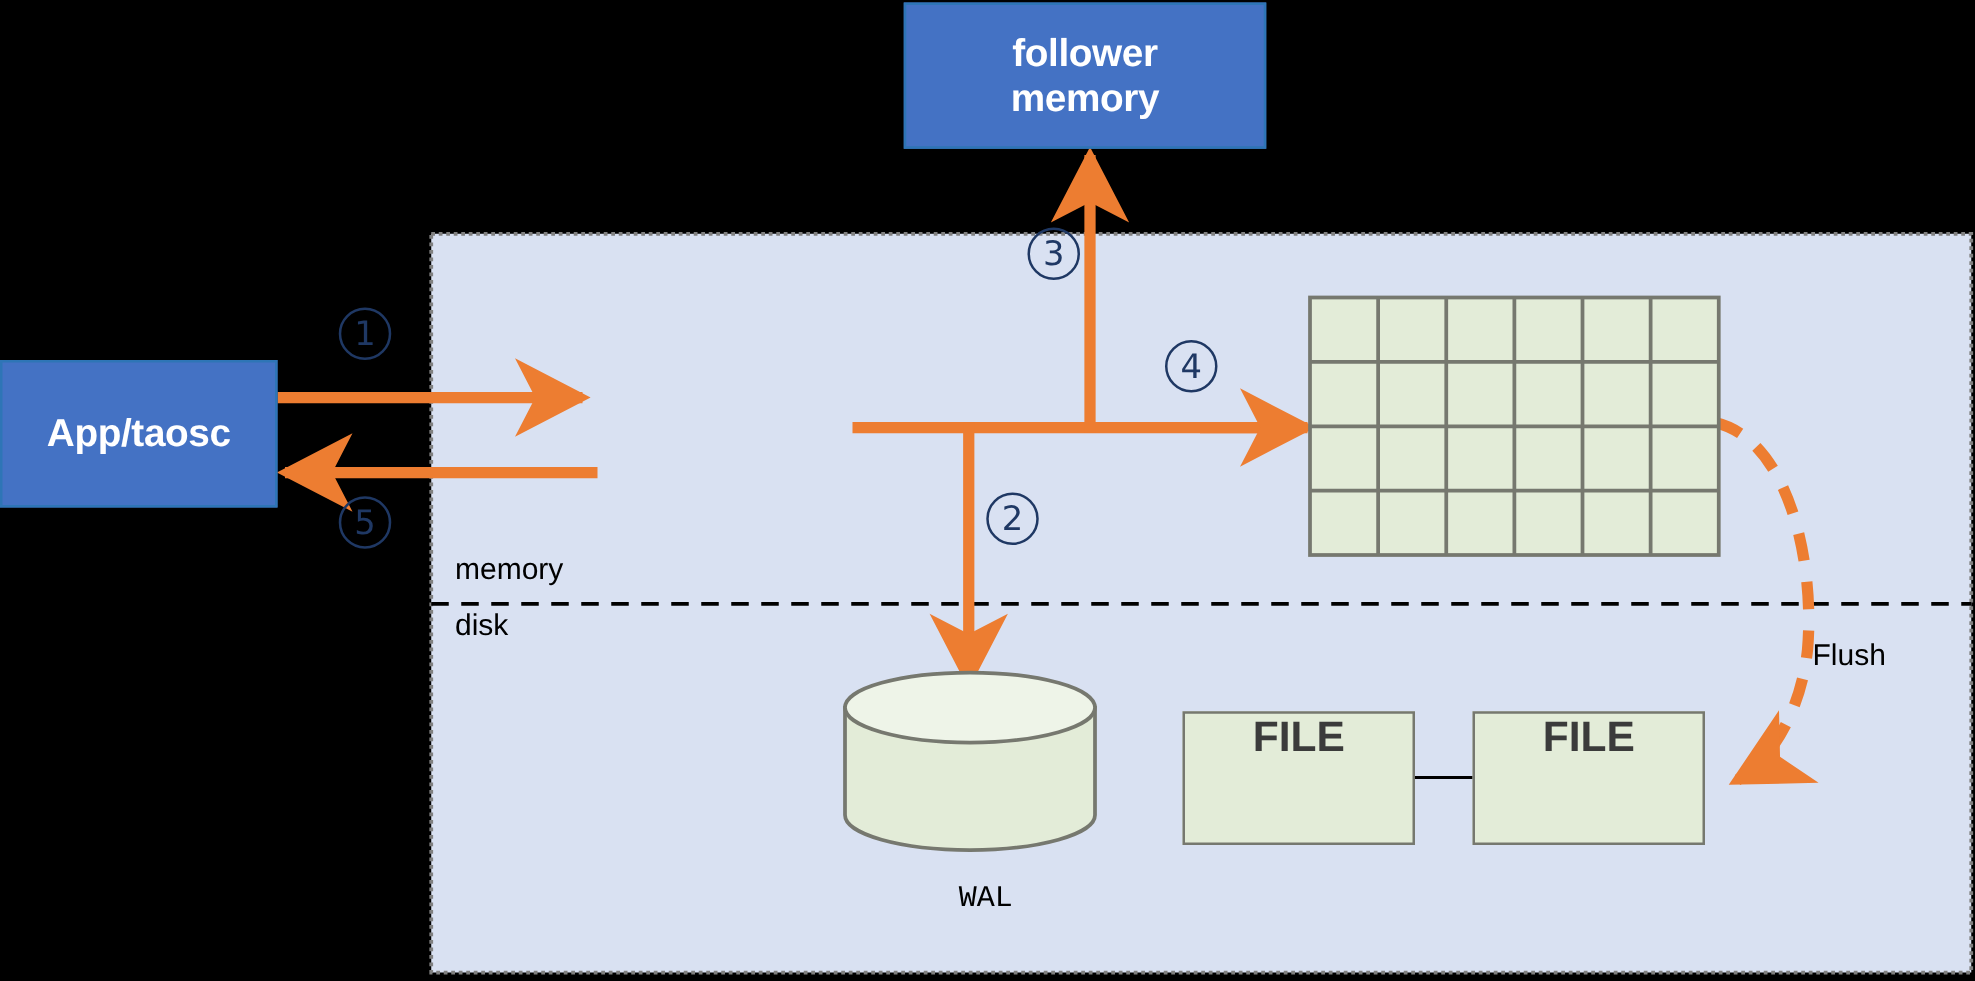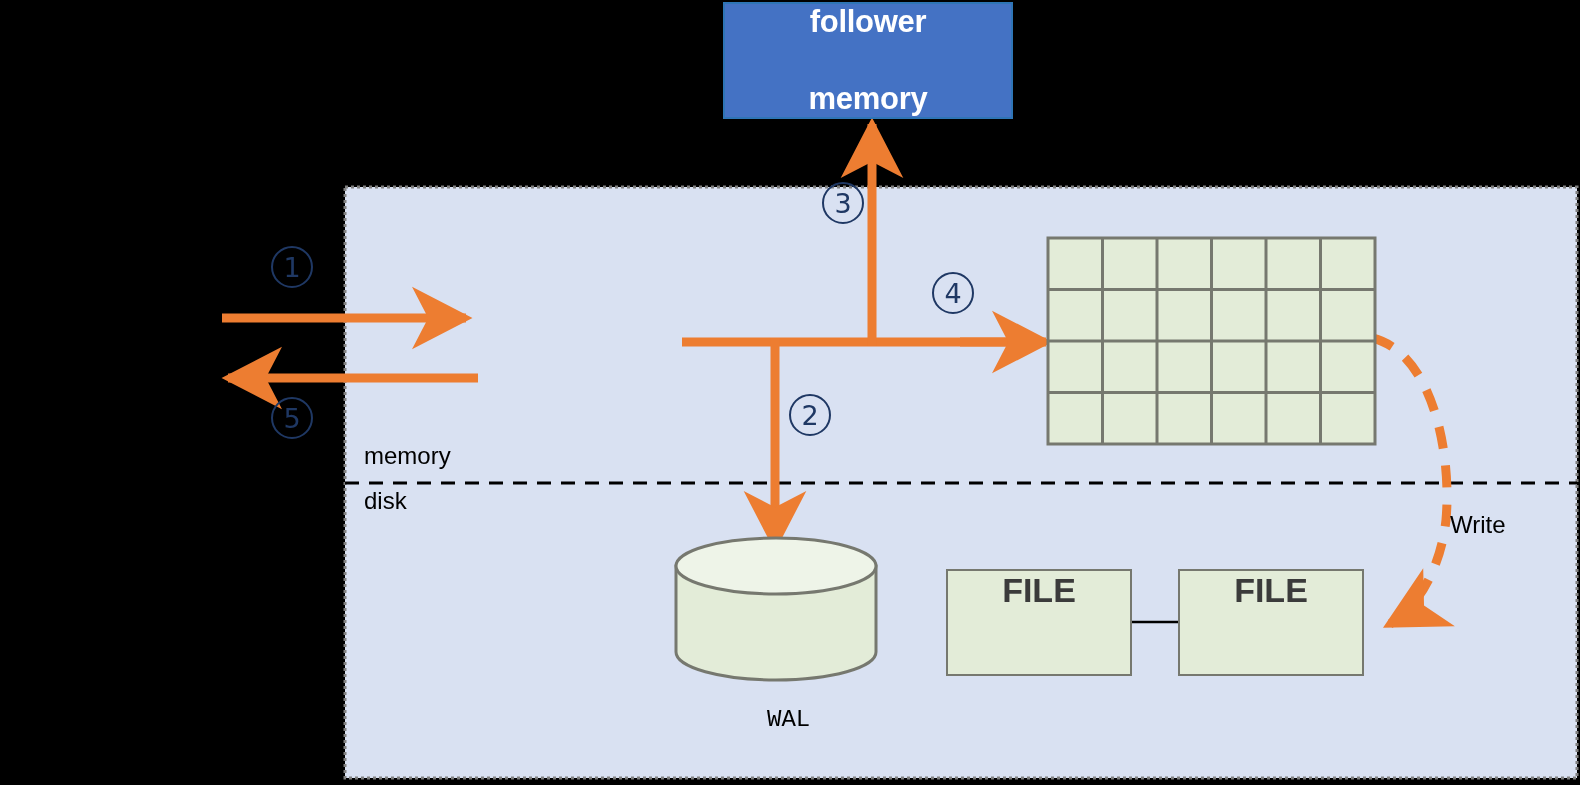--- a/index.html
+++ b/index.html
@@ -24,21 +24,21 @@
     height: 785px;
   }
   .lbl {
     position: absolute;
     white-space: pre;
     line-height: 1.05;
   }
   .box-label {
     display: flex;
     align-items: center;
-    justify-content: space-between;
+    justify-content: center;
     text-align: center;
     color: #ffffff;
     font-weight: bold;
     font-size: 31px;
     letter-spacing: -0.3px;
   }
   .blue-box {
     position: absolute;
     background: #4472c4;
     border: 2px solid #2e75b6;
@@ -134,20 +134,23 @@
       <line x1="1048" y1="341" x2="1375" y2="341" stroke="#76786f" stroke-width="3"></line>
       <line x1="1048" y1="392.5" x2="1375" y2="392.5" stroke="#76786f" stroke-width="3"></line>
     </g>
 
     <g>
       <path d="M 676 566 L 676 652 A 100 28 0 0 0 876 652 L 876 566 Z" fill="#e3ecd8" stroke="#76786f" stroke-width="3"></path>
       <ellipse cx="776" cy="566" rx="100" ry="28" fill="#eef4e8" stroke="#76786f" stroke-width="3"></ellipse>
     </g>
   </svg>
 
+  <div class="blue-box box-label" style="left:0px; top:288px; width:222px; height:118px;">
+    <span>App/taosc</span>
+  </div>
 
   <div class="blue-box box-label" style="left:723px; top:2px; width:290px; height:117px; flex-direction:column;">
     <span>follower</span>
     <span>memory</span>
   </div>
 
 
   <div class="green-box" style="left:946px; top:569px; width:186px; height:107px;">
     <span>FILE</span>
   </div>
@@ -169,16 +172,16 @@
   </div>
   <div class="circled" style="left:271px; top:397px;">
     <span>5</span>
   </div>
 
   <div class="lbl plain-text" style="left:364px; top:443px;">memory</div>
   <div class="lbl plain-text" style="left:364px; top:488px;">disk</div>
 
   <div class="lbl plain-text" style="left:767px; top:707px;font-family:Liberation Mono, monospace;">WAL</div>
 
-  <div class="lbl plain-text" style="left:1450px; top:512px;">Write</div>
+  <div class="lbl plain-text" style="left:1450px; top:512px;">Flush</div>
 
 
 </div>
 
 </body></html>

